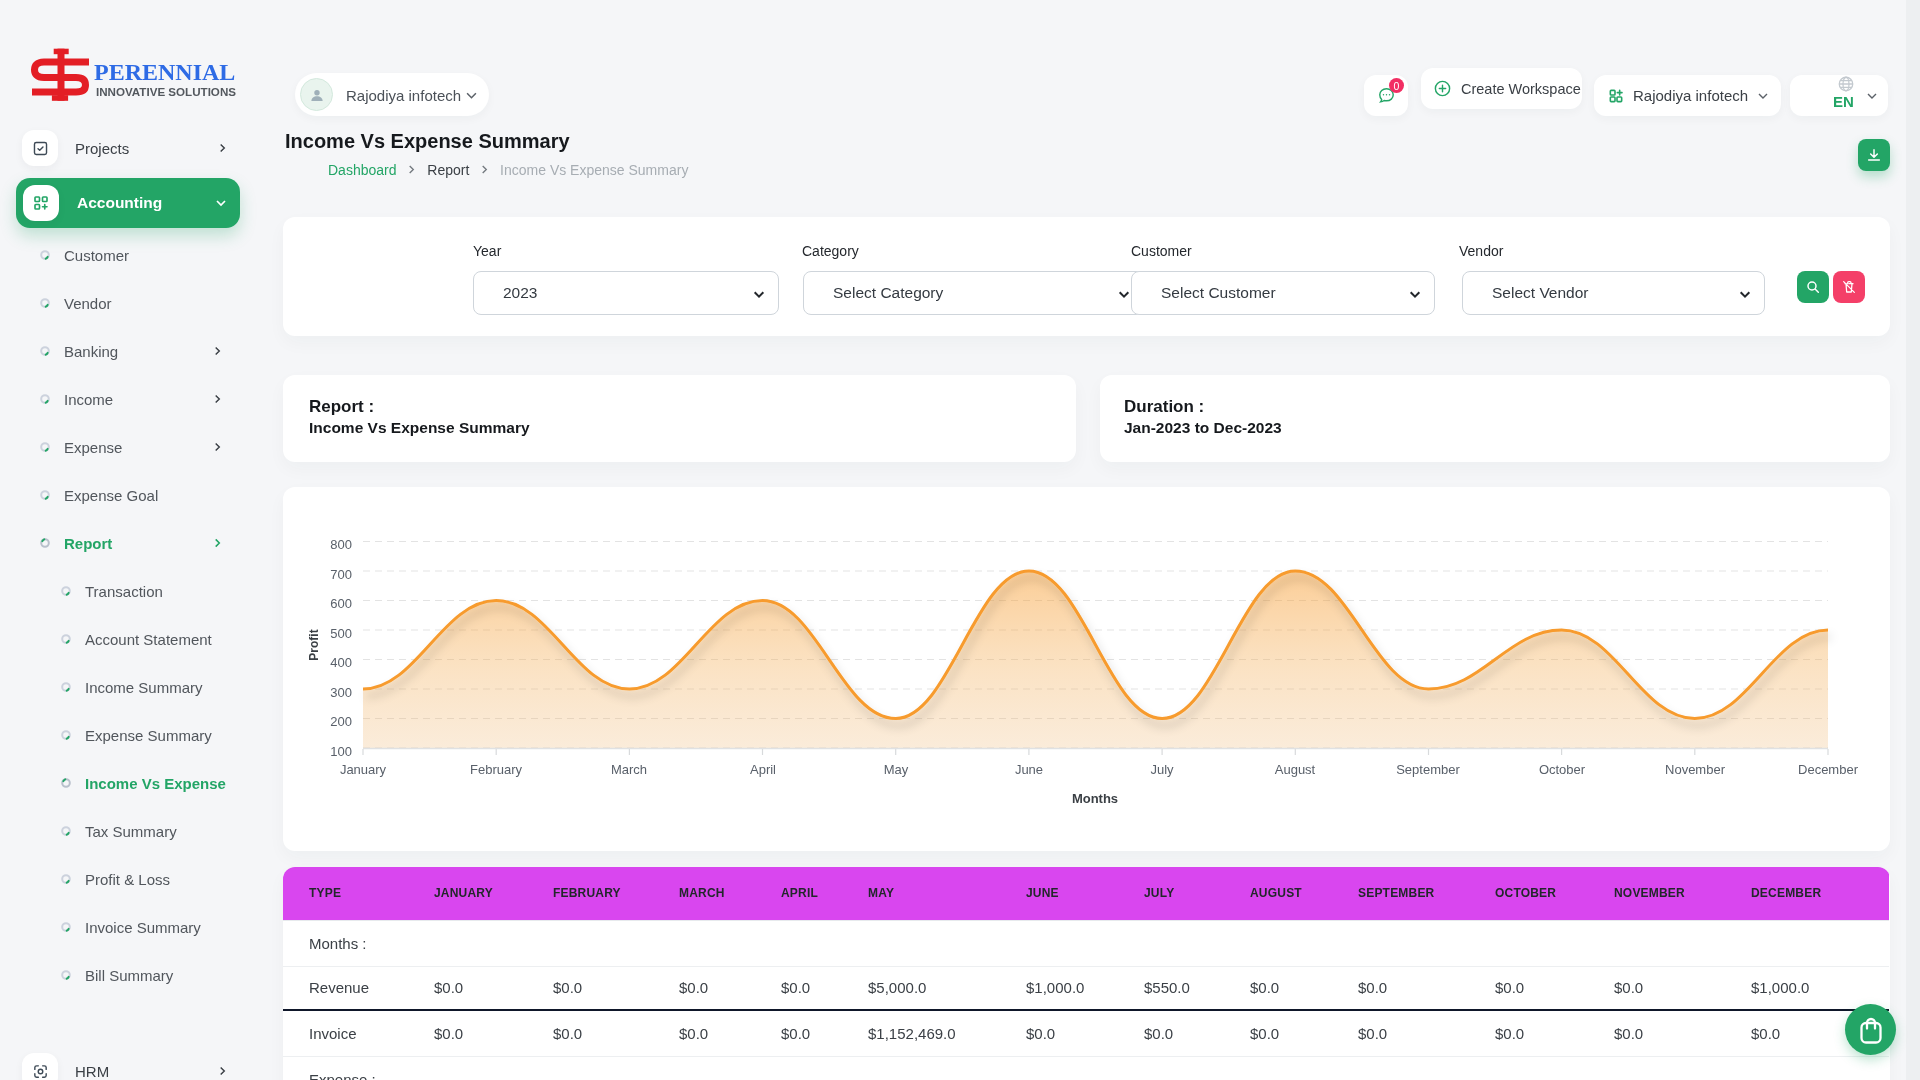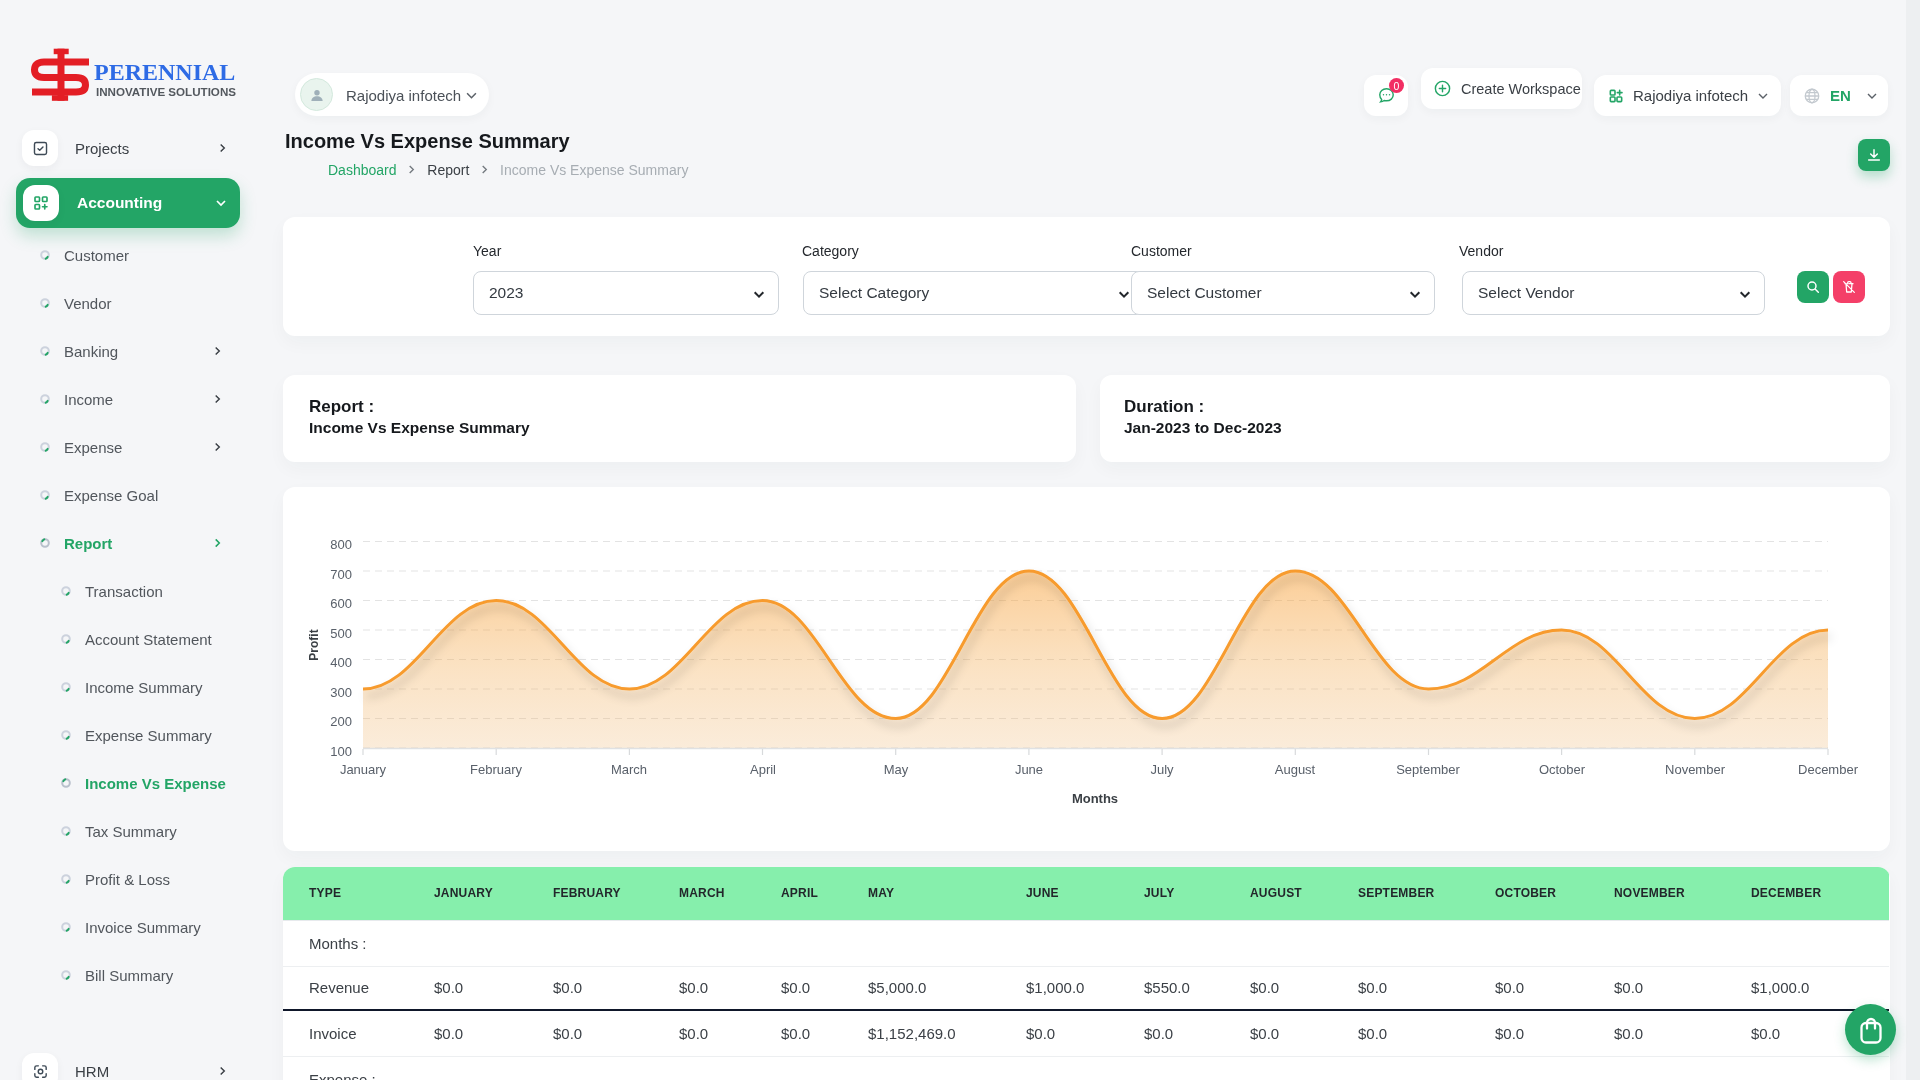--- a/index.html
+++ b/index.html
@@ -15,21 +15,21 @@
 .iconbox { position:absolute; left:22px; top:50%; transform:translateY(-50%); width:36px; height:36px; background:#fff; border-radius:12px; box-shadow:0 3px 8px rgba(30,40,50,0.05); display:flex; align-items:center; justify-content:center; }
 .dotic { position:absolute; left:40px; top:50%; transform:translateY(-50%); width:10px; height:10px; }
 .dotic2 { position:absolute; left:61px; top:50%; transform:translateY(-50%); width:10px; height:10px; }
 #acct { position:absolute; left:16px; top:178px; width:224px; height:50px; background:#23a566; border-radius:14px; box-shadow:0 8px 16px rgba(35,165,102,0.25); }
 #acct .iconbox { left:7px; }
 
 .pill { position:absolute; background:#fff; border-radius:14px; box-shadow:0 3px 10px rgba(30,40,50,0.04); display:flex; align-items:center; }
 
 .card { position:absolute; background:#fff; border-radius:12px; box-shadow:0 7px 18px rgba(40,50,60,0.035); }
 .flabel { position:absolute; top:26px; font-size:14px; color:#24282d; }
-.fselect { position:absolute; top:54px; height:44px; border:1px solid #cfd5db; border-radius:8px; background:#fff; font-size:15.5px; color:#343a41; display:flex; align-items:center; padding-left:15px; }
+.fselect { position:absolute; top:54px; height:44px; border:1px solid #cfd5db; border-radius:8px; background:#fff; font-size:15.5px; color:#343a41; display:flex; align-items:center; padding-left:29px; }
 .fselect svg { position:absolute; right:12px; top:16px; }
 .btnsq { position:absolute; width:32px; height:32px; border-radius:8px; display:flex; align-items:center; justify-content:center; }
 
 table { border-collapse:collapse; table-layout:fixed; width:1606px; }
 th { font-size:12px; font-weight:bold; color:#23272b; text-align:left; letter-spacing:0.2px; }
 td { font-size:15px; color:#3b4046; }
 tr { height:46px; }
 tr.head { height:53px; }
 tr.r44 { height:44px; }
 </style>
@@ -257,21 +257,21 @@
         <path d="M17.5 3.5v7 M14 7h7"></path>
         <rect x="3.5" y="13.5" width="7" height="7" rx="1.2"></rect>
         <rect x="13.5" y="13.5" width="7" height="7" rx="1.2"></rect>
       </svg>
   <span style="margin-left:9px;font-size:15px;color:#3b4046;">Rajodiya infotech</span>
   <svg style="position:absolute;right:13px;top:16px" width="10" height="10" viewBox="0 0 10 10" fill="none" stroke="#5b6168" stroke-width="1.4">
         <path d="M1 3 L5 7 L9 3"></path>
       </svg>
 </div>
 
-<div class="pill" style="left:1790px;top:75px;width:98px;height:41px;border-radius:12px;">
+<div class="pill" style="left:1790px;top:75px;width:98px;height:41px;border-radius:12px;flex-direction:column;">
   <svg style="margin-left:13px" width="18" height="18" viewBox="0 0 24 24" fill="none" stroke="#c3c9cf" stroke-width="1.7">
         <circle cx="12" cy="12" r="9"></circle>
         <ellipse cx="12" cy="12" rx="4" ry="9"></ellipse>
         <path d="M3.5 12h17 M4.6 7.5h14.8 M4.6 16.5h14.8"></path>
       </svg>
   <span style="margin-left:9px;font-size:15px;font-weight:600;color:#23a566;">EN</span>
   <svg style="position:absolute;right:11px;top:16px" width="10" height="10" viewBox="0 0 10 10" fill="none" stroke="#5b6168" stroke-width="1.4">
         <path d="M1 3 L5 7 L9 3"></path>
       </svg>
 </div>
@@ -419,21 +419,21 @@
           <col style="width:158px">
           <col style="width:118px">
           <col style="width:106px">
           <col style="width:108px">
           <col style="width:137px">
           <col style="width:119px">
           <col style="width:137px">
           <col style="width:138px">
         </colgroup>
   <tbody>
-          <tr class="head" style="background:#86efac;border-bottom:1px solid #e7eaed;">
+          <tr class="head" style="background:#d946ef;border-bottom:1px solid #e7eaed;">
     <th style="padding-left:26px;">TYPE</th>
             <th>JANUARY</th>
             <th>FEBRUARY</th>
             <th>MARCH</th>
             <th>APRIL</th>
             <th>MAY</th>
             <th>JUNE</th>
             <th>JULY</th>
             <th>AUGUST</th>
             <th>SEPTEMBER</th>

